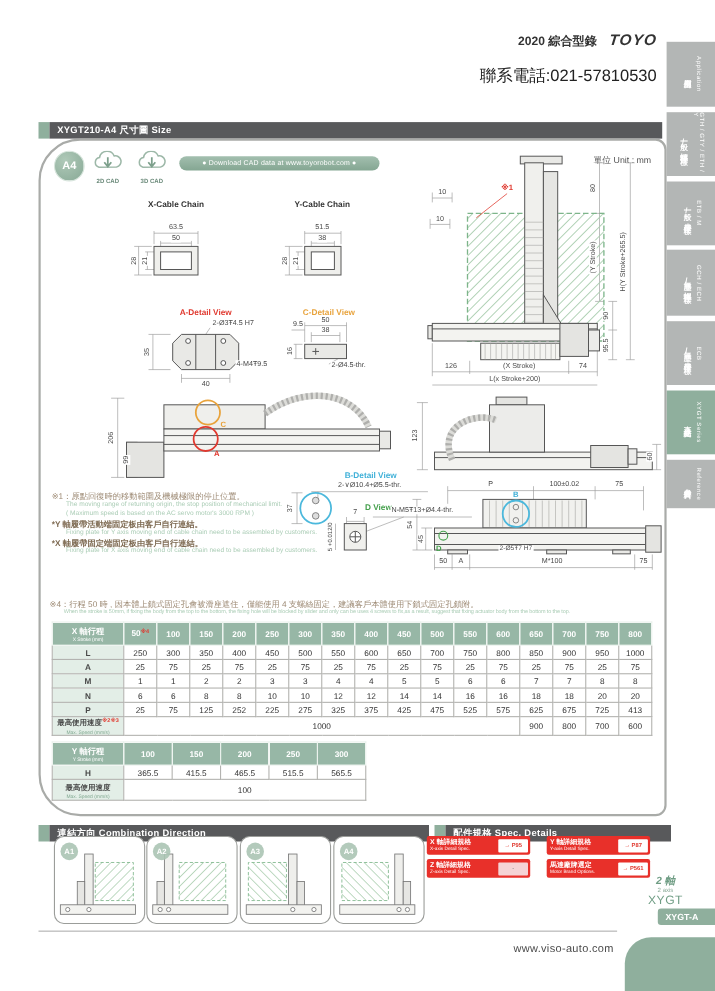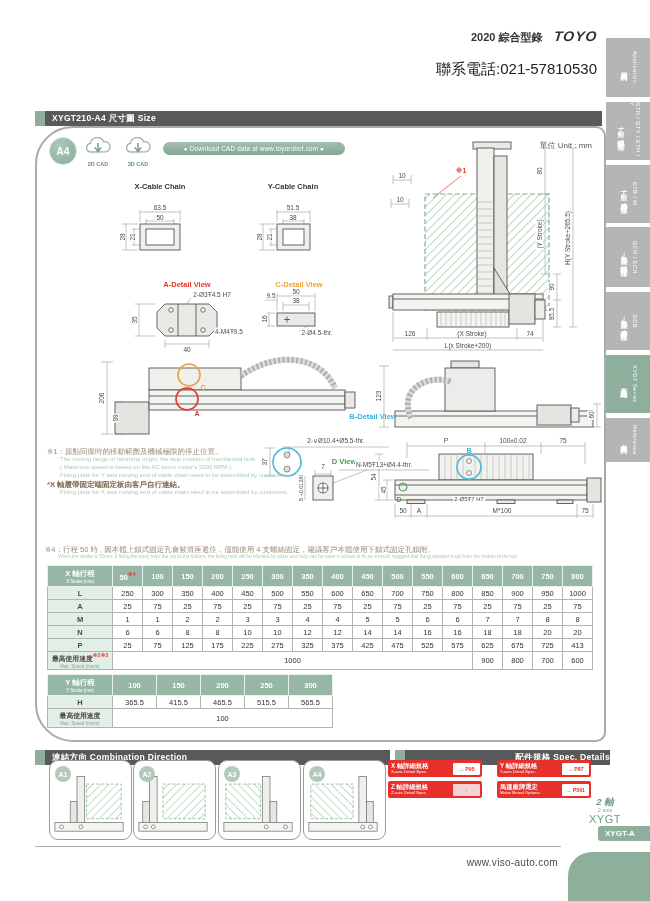--- a/index.html
+++ b/index.html
@@ -292,21 +292,21 @@
   <span class="vdim" style="left:514px;top:159px;">90</span>
   <span class="vdim" style="left:514px;top:186px;">95.5</span>
   <span class="hdim" style="left:373px;top:205px;">126</span>
   <span class="hdim" style="left:435px;top:205px;">(X Stroke)</span>
   <span class="hdim" style="left:493px;top:205px;">74</span>
   <span class="hdim" style="left:431px;top:217px;">L(x Stroke+200)</span>
 
   <span class="vdim" style="left:341px;top:268px;">123</span>
   <span class="vdim" style="left:554px;top:287px;">60</span>
 
-  <span class="dtitle t-cyan" style="left:300px;top:288px;margin-left:36px;">B-Detail View</span>
+  <span class="dtitle t-cyan" style="left:300px;top:304px;">B-Detail View</span>
   <span class="hdim" style="left:299px;top:313px;">2-∨Ø10.4+Ø5.5-thr.</span>
   <span class="vdim" style="left:227px;top:334px;">37</span>
 
   <span class="dtitle t-green" style="left:307px;top:333px;">D View</span>
   <span class="hdim" style="left:286px;top:338px;">7</span>
   <span class="hdim" style="left:347px;top:336px;">N-M5Ŧ13+Ø4.4-thr.</span>
   <span class="vdim" style="left:264px;top:360px;font-size:5.5px;">5 +0.012/0</span>
 
   <span class="hdim" style="left:409px;top:312px;">P</span>
   <span class="hdim" style="left:476px;top:312px;">100±0.02</span>
@@ -323,20 +323,21 @@
 
   <div class="abs" id="notes">
       <div class="note-item">
         <div class="note-zh">※1：原點回復時的移動範圍及機械極限的停止位置。</div>
         <div class="note-en">The moving range of returning origin, the stop position of mechanical limit.</div>
       </div>
       <div class="note-item">
         <div class="note-en">( Maximum speed is based on the AC servo motor's 3000 RPM )</div>
       </div>
       <div class="note-item">
+        <div class="note-zh note-bold">*Y 軸履帶活動端固定板由客戶自行連結。</div>
         <div class="note-en">Fixing plate for Y axis moving end of cable chain need to be assembled by customers.</div>
       </div>
       <div class="note-item">
         <div class="note-zh note-bold">*X 軸履帶固定端固定板由客戶自行連結。</div>
         <div class="note-en">Fixing plate for X axis moving end of cable chain need to be assembled by customers.</div>
       </div>
     </div>
   <div class="abs" id="note4">
     <div class="note-zh">※4：行程 50 時 , 因本體上鎖式固定孔會被滑座遮住，僅能使用 4 支螺絲固定，建議客戶本體使用下鎖式固定孔鎖附。</div>
     <div class="note-en">When the stroke is 50mm, if fixing the body from the top to the bottom, the fixing hole will be blocked by slider and only can be uses 4 screws to fix,as a result, suggest that fixing actuator body from the bottom to the top.</div>
@@ -461,21 +462,21 @@
           <td>18</td>
           <td>18</td>
           <td>20</td>
           <td>20</td>
         </tr>
         <tr>
           <td class="lbl">P</td>
           <td>25</td>
           <td>75</td>
           <td>125</td>
-          <td>175</td>
+          <td>252</td>
           <td>225</td>
           <td>275</td>
           <td>325</td>
           <td>375</td>
           <td>425</td>
           <td>475</td>
           <td>525</td>
           <td>575</td>
           <td>625</td>
           <td>675</td>
@@ -591,21 +592,21 @@
           <rect x="30" y="24" width="44" height="36" fill="url(#h3)" stroke="#7DB58A" stroke-dasharray="3 2"></rect>
           <rect x="16" y="16" width="8" height="50" fill="#EFEFEC"></rect>
           <rect x="9" y="42" width="7" height="24" fill="#E6E6E3"></rect>
           <rect x="5" y="64" width="71" height="9" fill="#F3F3F0"></rect>
           <circle cx="12" cy="68.5" r="2" fill="#fff"></circle>
           <circle cx="20" cy="68.5" r="2" fill="#fff"></circle>
         </g>
       </svg><div class="comb-badge">A4</div></div>
   </div>
 
-<div class="bar" style="left:395px;top:742px;width:215px;text-align:right;">
+<div class="bar" style="left:395px;top:742px;width:215px;">
   <div class="sq"></div>
   <div class="bg">配件規格 Spec. Details</div>
 </div>
 <div id="spec-buttons">
     <div class="spec-btn" style="left: 388px; top: 760px;">
       <div class="txt">
         <div class="zh">X 軸詳細規格</div>
         <div class="en">X-axis Detail Spec.</div>
       </div>
       <div class="page-box">→ P95</div>

